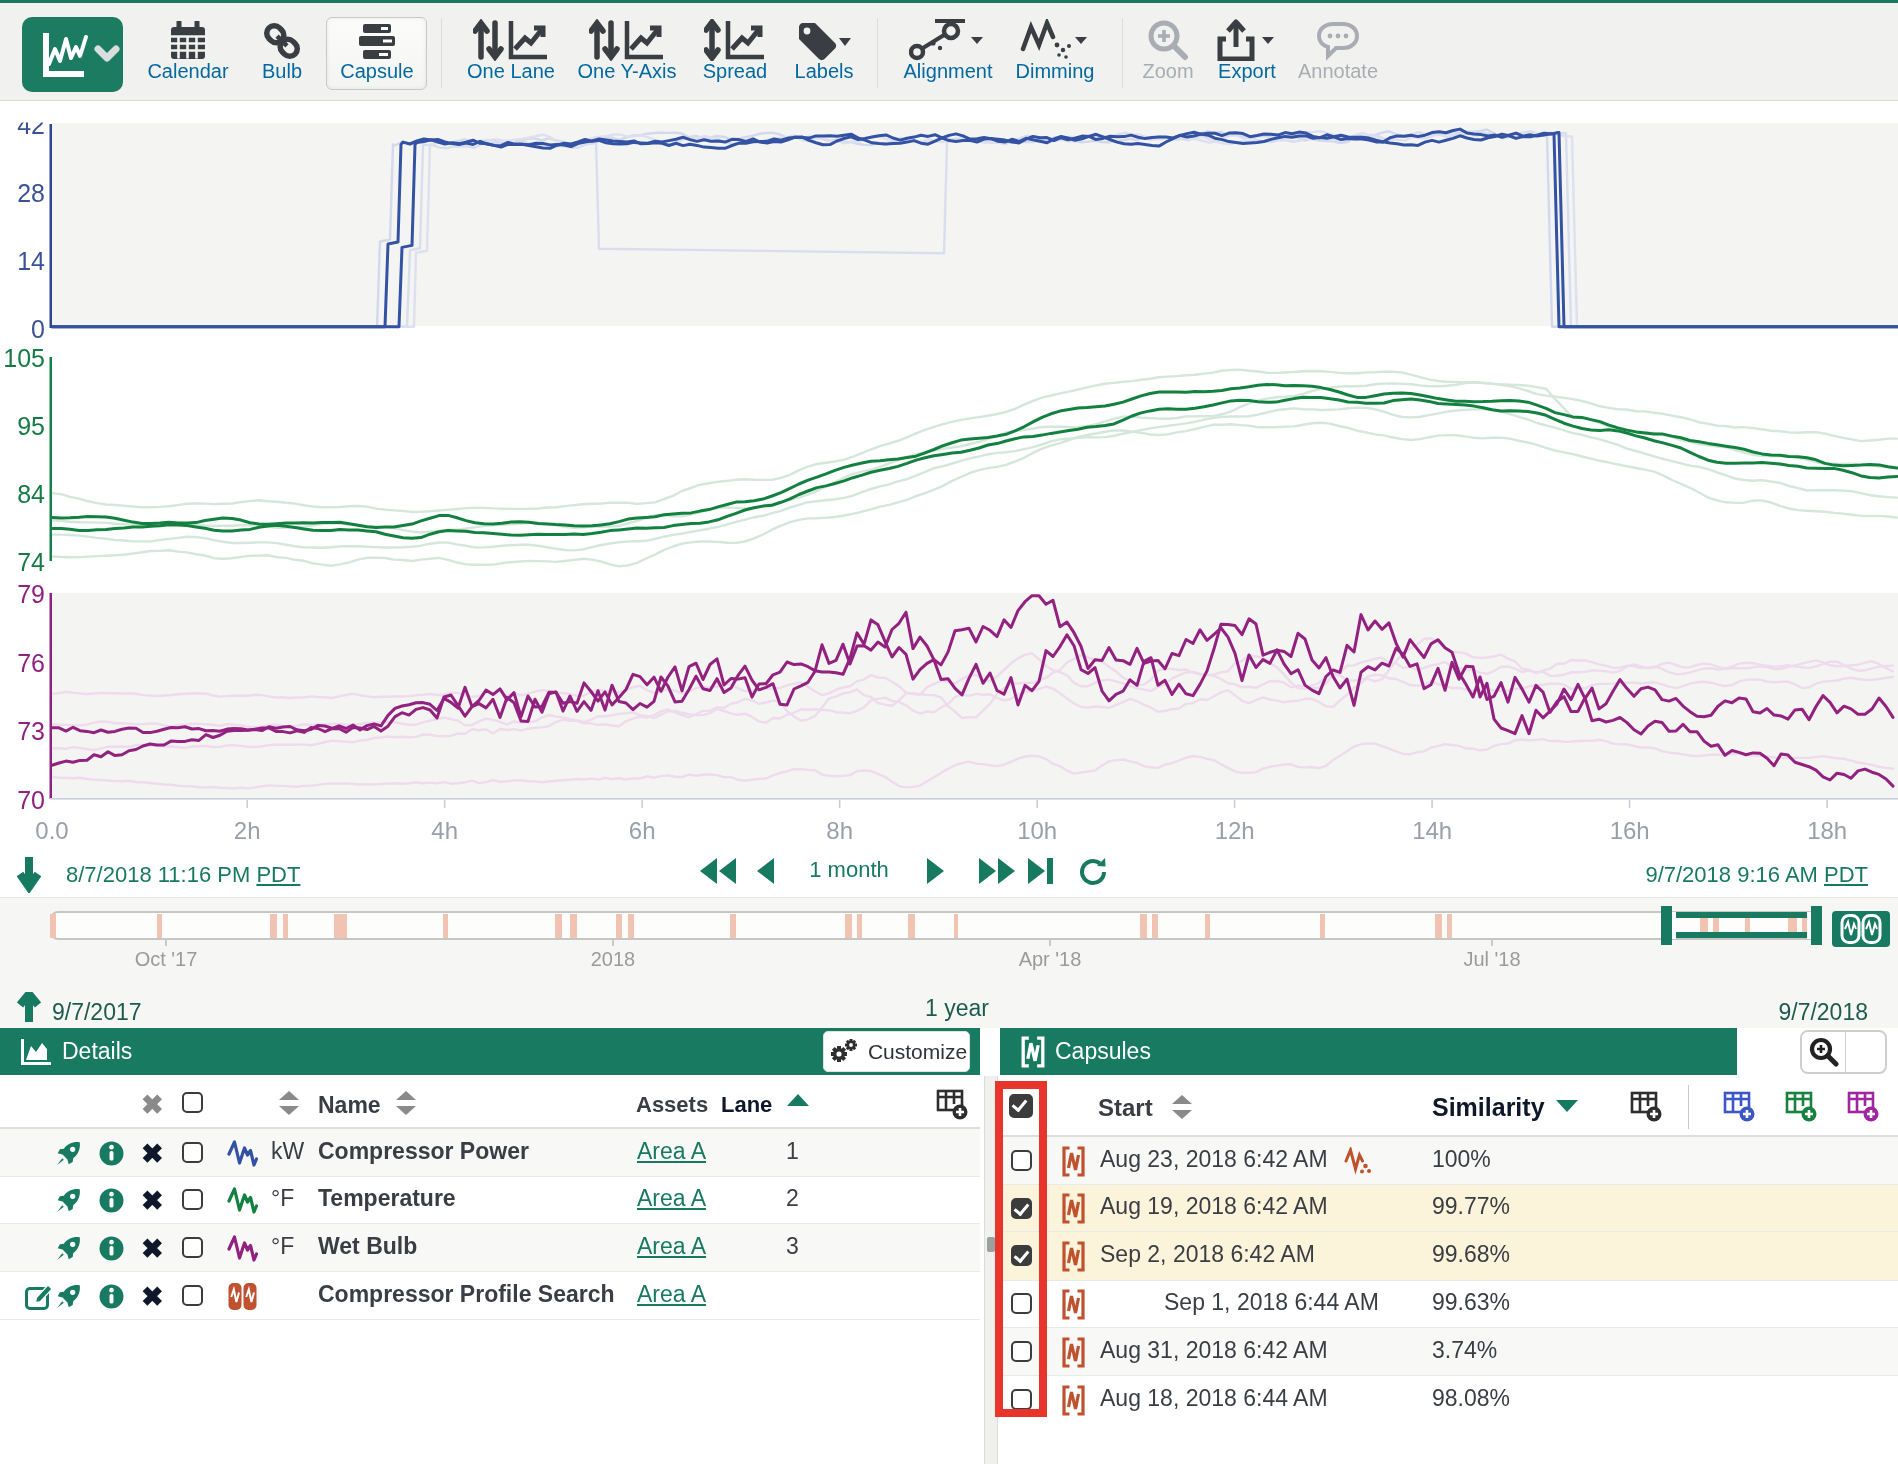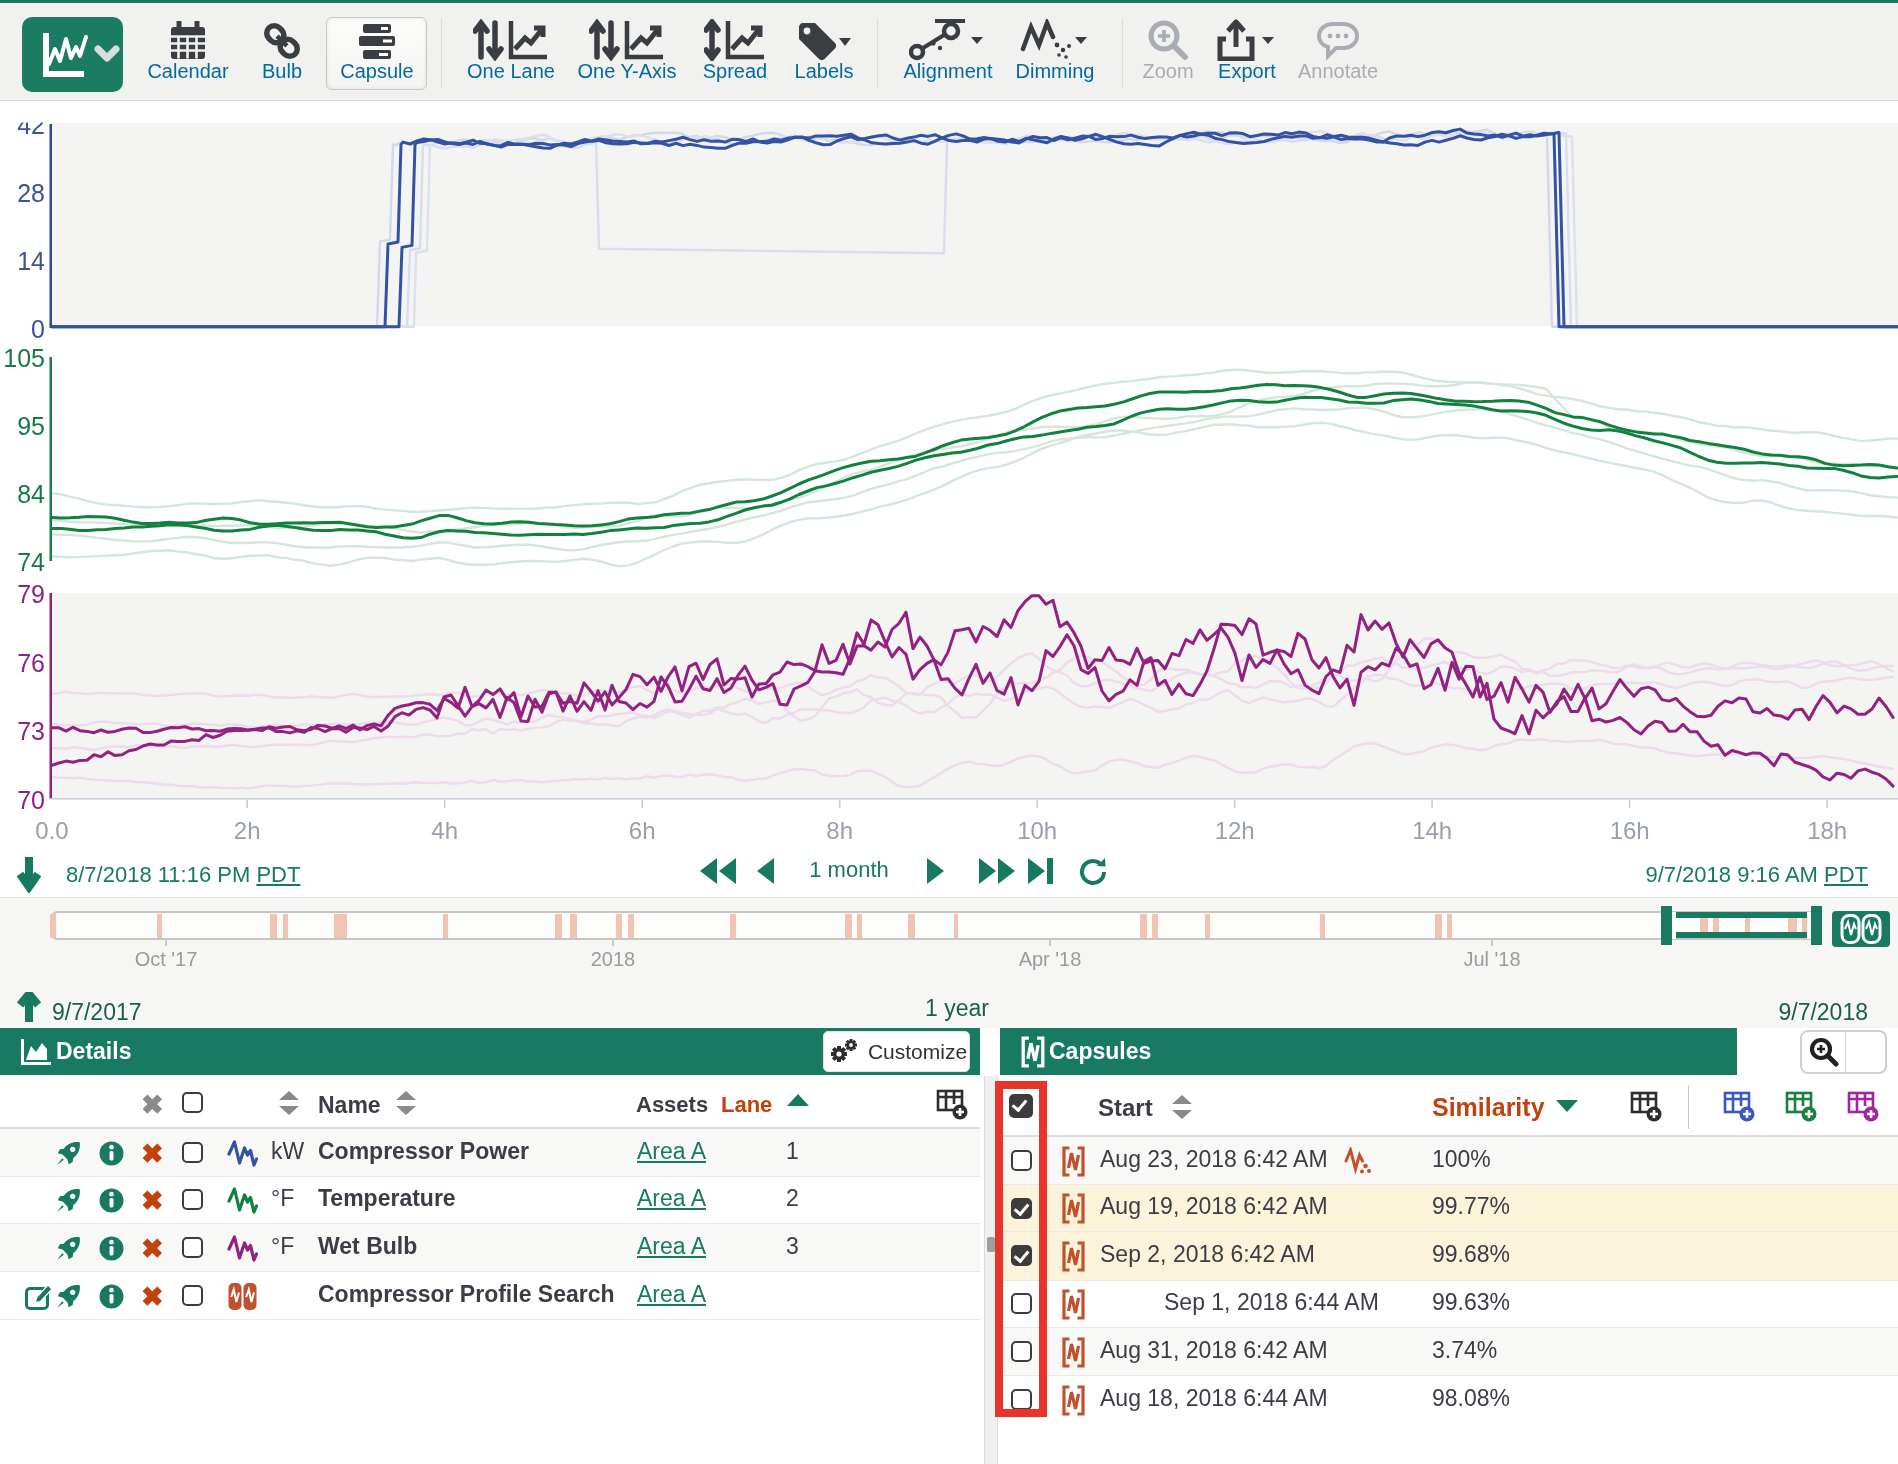--- a/index.html
+++ b/index.html
@@ -10,28 +10,28 @@
 .tb-item .lb { font-size:20px; margin-top:-1px; line-height:22px; white-space:nowrap; }
 .tb-item.dis { color:#a9adb3; }
 .sep { position:absolute; top:15px; height:70px; width:1px; background:#dcdcda; }
 .teal { color:#177a60; }
 svg { display:block; }
 .navic { position:absolute; top:857px; }
 .stripe { position:absolute; top:914px; height:24px; background:#f1c3b2; }
 .tlab { position:absolute; top:948px; font-size:20px; color:#9b9b9b; transform:translateX(-50%); }
 .ttick { position:absolute; top:938px; width:2px; height:8px; background:#c9c9c9; transform:translateX(-50%); }
 .hdr { position:absolute; height:47px; background:#187a61; color:#fff; display:flex; align-items:center; }
-.hdr .ttl { font-size:23px; font-weight:bold; margin-left:4px; }
+.hdr .ttl { font-size:23px; font-weight:normal; margin-left:10px; }
 .cell { position:absolute; font-size:23px; color:#3a3d44; white-space:nowrap; }
 .bold { font-weight:bold; }
 .cb { position:absolute; width:21px; height:21px; border:2.5px solid #3c3c3c; border-radius:5px; background:#fff; }
 .cb.on { background:#3c3c3c; }
 .cb.on:after { content:""; position:absolute; left:4px; top:1px; width:6px; height:11px; border:solid #fff; border-width:0 3px 3px 0; transform:rotate(40deg); }
 .link { color:#177a60; text-decoration:underline; }
-.cell.teal { color:#c2410c; }
+.cell.teal { color:#0f172a; }
 .row-sep { position:absolute; height:1px; background:#e9e9e7; }
 </style>
 </head>
 <body>
 
 <div class="abs" style="left:0;top:0;width:1898px;height:101px;background:#f1f1ef;border-top:3px solid #17795f;border-bottom:1px solid #d9d9d7;">
 
   <div class="abs" style="left:22px;top:14px;width:101px;height:75px;background:#1b7c62;border-radius:10px;">
     <svg width="101" height="75" viewBox="0 0 101 75">
       <path d="M24 16 V57 H62" stroke="#fff" stroke-width="6" fill="none"></path>

